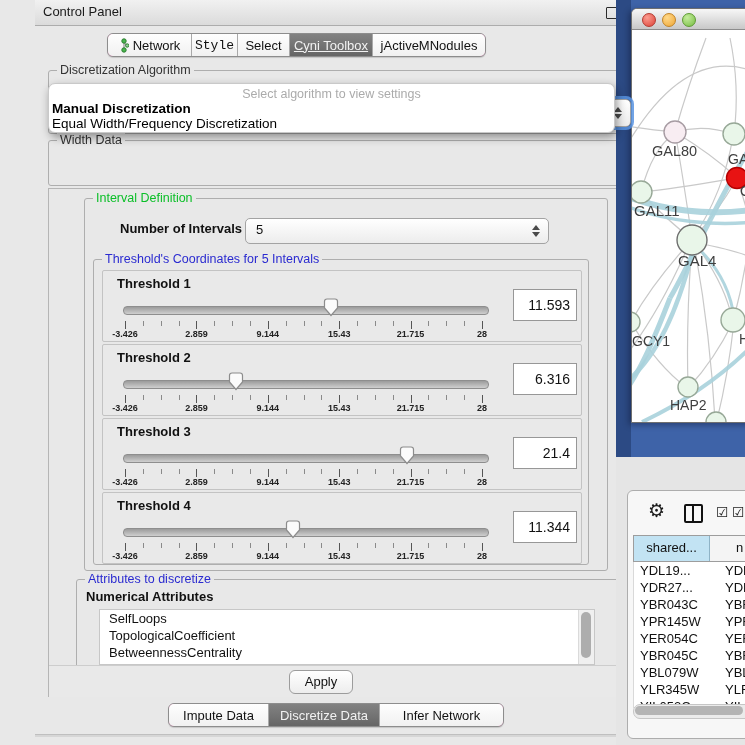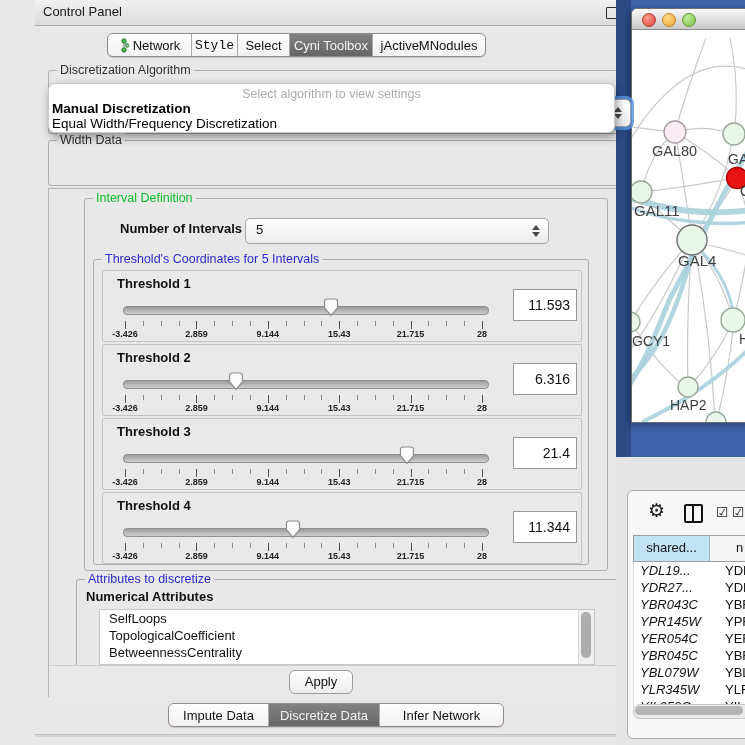--- a/index.html
+++ b/index.html
@@ -101,21 +101,21 @@
   .tp-split:after{content:"";position:absolute;left:6px;top:0;width:2px;height:15px;background:#111;}
   .tp-check{position:absolute;top:13px;font-size:14px;color:#222;}
   .tp-table{position:absolute;left:5px;top:44px;width:120px;}
   .tp-hrow{display:flex;height:25px;border:1px solid #9D9D9D;}
   .tp-hcell{font-size:13px;color:#111;line-height:24px;white-space:nowrap;overflow:hidden;}
   .tp-hcell.c1{width:75px;background:#C2E3F3;border-right:1px solid #8FB3C6;text-align:center;}
   .tp-hcell.c2{flex:1;background:#F4F4F4;padding-left:26px;}
   .tp-rows{height:146px;overflow:hidden;background:#fff;border-left:1px solid #D9D9D9;}
   .tp-row{display:flex;height:17px;}
   .tp-cell{font-size:13px;color:#111;white-space:nowrap;overflow:hidden;line-height:17px;}
-  .tp-cell.c1{width:76px;padding-left:6px;font-style:italic;}
+  .tp-cell.c1{width:76px;padding-left:6px;}
   .tp-cell.c2{flex:1;padding-left:9px;}
   .hscroll{position:absolute;left:5px;top:213px;width:118px;height:13px;background:#EBEBEB;
     border:1px solid #C6C6C6;border-radius:7px;}
   .hthumb{position:absolute;left:1px;top:1px;width:108px;height:9px;background:#B4B4B4;border-radius:5px;}
 </style>
 </head>
 <body>
 
 <div class="screen">
 
@@ -136,21 +136,21 @@
             <circle cx="8.2" cy="7.5" r="1.7" fill="#8BD08E" stroke="#2e7d32"></circle>
           </svg>
           <span>Network</span>
         </div>
         <div class="segitem" style="width: 45px; font-family: Liberation Mono, monospace;">
           <span>Style</span>
         </div>
         <div class="segitem" style="width: 51px;">
           <span>Select</span>
         </div>
-        <div class="segitem sel" style="width: 82px;">
+        <div class="segitem sel" style="width: 82px; text-decoration: underline;">
           <span>Cyni Toolbox</span>
         </div>
         <div class="segitem" style="width: 112px;">
           <span>jActiveMNodules</span>
         </div>
       </div>
 
     <div class="group" style="left:13px;top:70px;width:588px;height:62px;">
       <span class="gtitle">Discretization Algorithm</span>
     </div>

